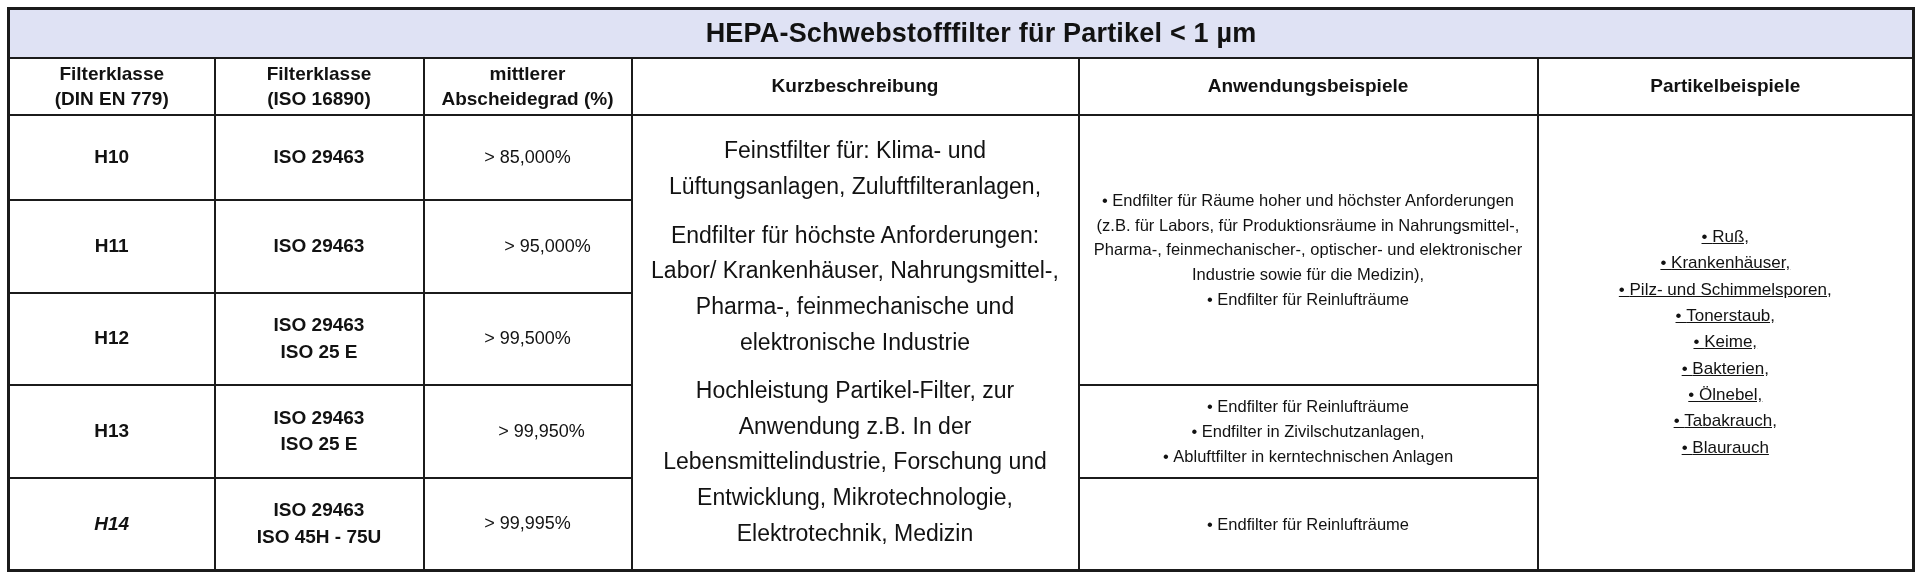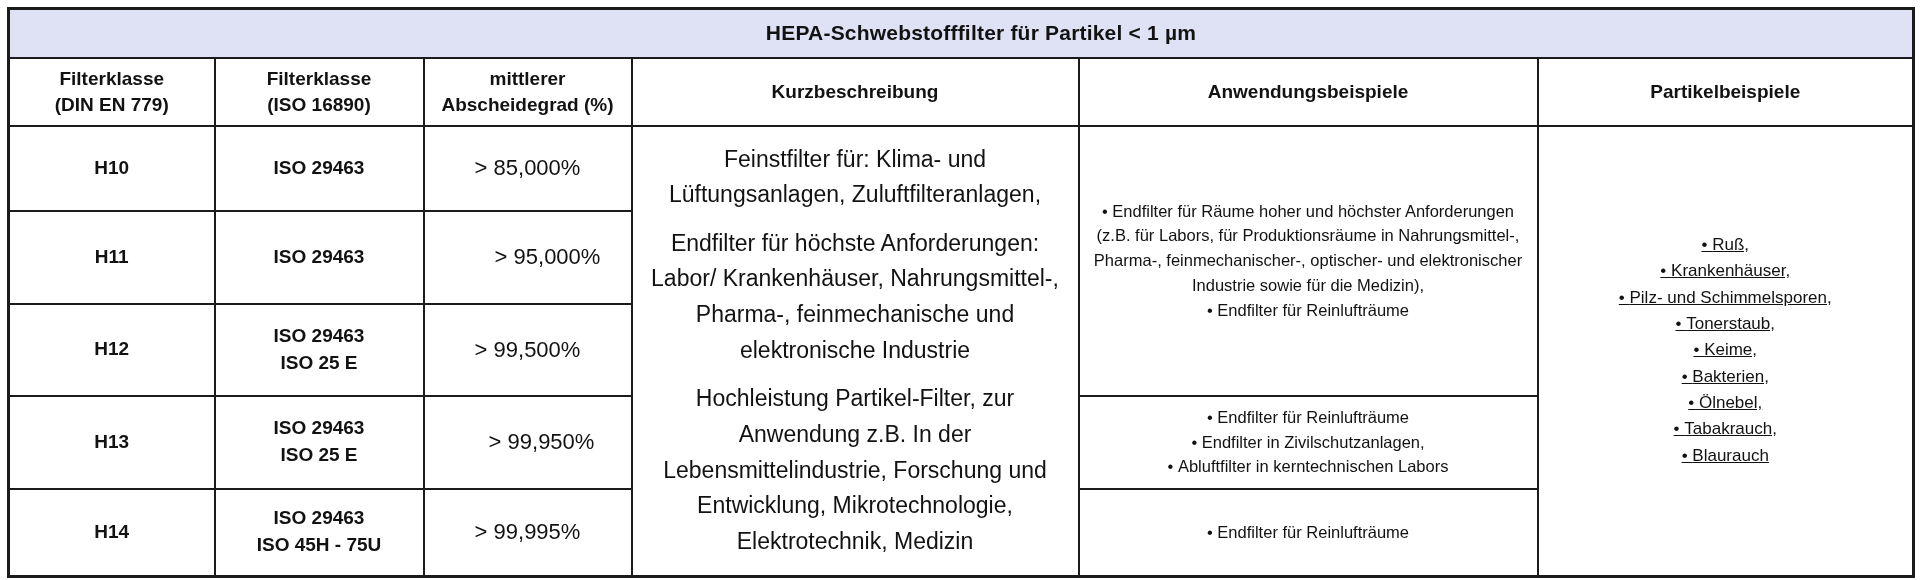--- a/index.html
+++ b/index.html
@@ -28,39 +28,39 @@
     border: 3px solid #1b1b1b;
   }
   table.hepa td, table.hepa th {
     border: 2px solid #1b1b1b;
     text-align: center;
     vertical-align: middle;
     padding: 2px 8px;
     overflow: hidden;
   }
   tr.title-row td {
-    font-size: 21px;
+    font-size: 27px;
     font-weight: bold;
     letter-spacing: 0.2px;
     padding-left: 48px;
   }
   tr.header-row th {
     font-size: 19px;
     font-weight: bold;
     line-height: 1.35;
     background: #ffffff;
   }
   td.klasse-cell, td.iso-cell {
     font-size: 19px;
     font-weight: bold;
     white-space: pre-line;
     line-height: 1.4;
   }
   td.grad-cell {
-    font-size: 22px;
+    font-size: 18px;
     font-weight: normal;
   }
   td.kurz-cell {
     font-size: 23px;
     font-weight: normal;
     line-height: 1.55;
     padding: 6px 14px;
   }
   td.kurz-cell p {
     margin: 13px 0;
@@ -94,21 +94,21 @@
       <col style="width:447px">
       <col style="width:459px">
       <col style="width:376px">
     </colgroup>
 
     <tbody>
         <tr class="title-row" style="height:49px">
       <td colspan="6" id="title-cell" style="background: rgb(223, 226, 244); border-color: rgb(27, 27, 27);">HEPA-Schwebstofffilter für Partikel &lt; 1 µm</td>
     </tr>
 
-    <tr class="header-row" style="height:68px">
+    <tr class="header-row" style="height:57px">
       <th style="border-color: rgb(27, 27, 27);">
         <div>Filterklasse</div>
         <div>(DIN EN 779)</div>
       </th>
       <th style="border-color: rgb(27, 27, 27);">
         <div>Filterklasse</div>
         <div>(ISO 16890)</div>
       </th>
       <th style="border-color: rgb(27, 27, 27);">
         <div>mittlerer</div>
@@ -159,26 +159,26 @@
     </tr>
 
     <tr style="height:93px">
       <td class="klasse-cell" style="border-color: rgb(27, 27, 27);">H13</td>
       <td class="iso-cell" style="border-color: rgb(27, 27, 27);">ISO 29463
 ISO 25 E</td>
       <td class="grad-cell" style="border-color: rgb(27, 27, 27); padding-left: 36px;">&gt; 99,950%</td>
       <td class="anwendung-cell" style="border-color: rgb(27, 27, 27);">
         <span class="bullet-item">Endfilter für Reinlufträume</span>
         <span class="bullet-item">Endfilter in Zivilschutzanlagen,</span>
-        <span class="bullet-item">Abluftfilter in kerntechnischen Labors</span>
+        <span class="bullet-item">Abluftfilter in kerntechnischen Anlagen</span>
       </td>
     </tr>
 
     <tr>
-      <td class="klasse-cell" style="border-color: rgb(27, 27, 27);">H14</td>
+      <td class="klasse-cell" style="border-color: rgb(27, 27, 27); font-style: italic;">H14</td>
       <td class="iso-cell" style="border-color: rgb(27, 27, 27);">ISO 29463
 ISO 45H - 75U</td>
       <td class="grad-cell" style="border-color: rgb(27, 27, 27);">&gt; 99,995%</td>
       <td class="anwendung-cell" style="border-color: rgb(27, 27, 27);">
         <span class="bullet-item">Endfilter für Reinlufträume</span>
       </td>
     </tr>
   </tbody>
     </table>
 </div>

